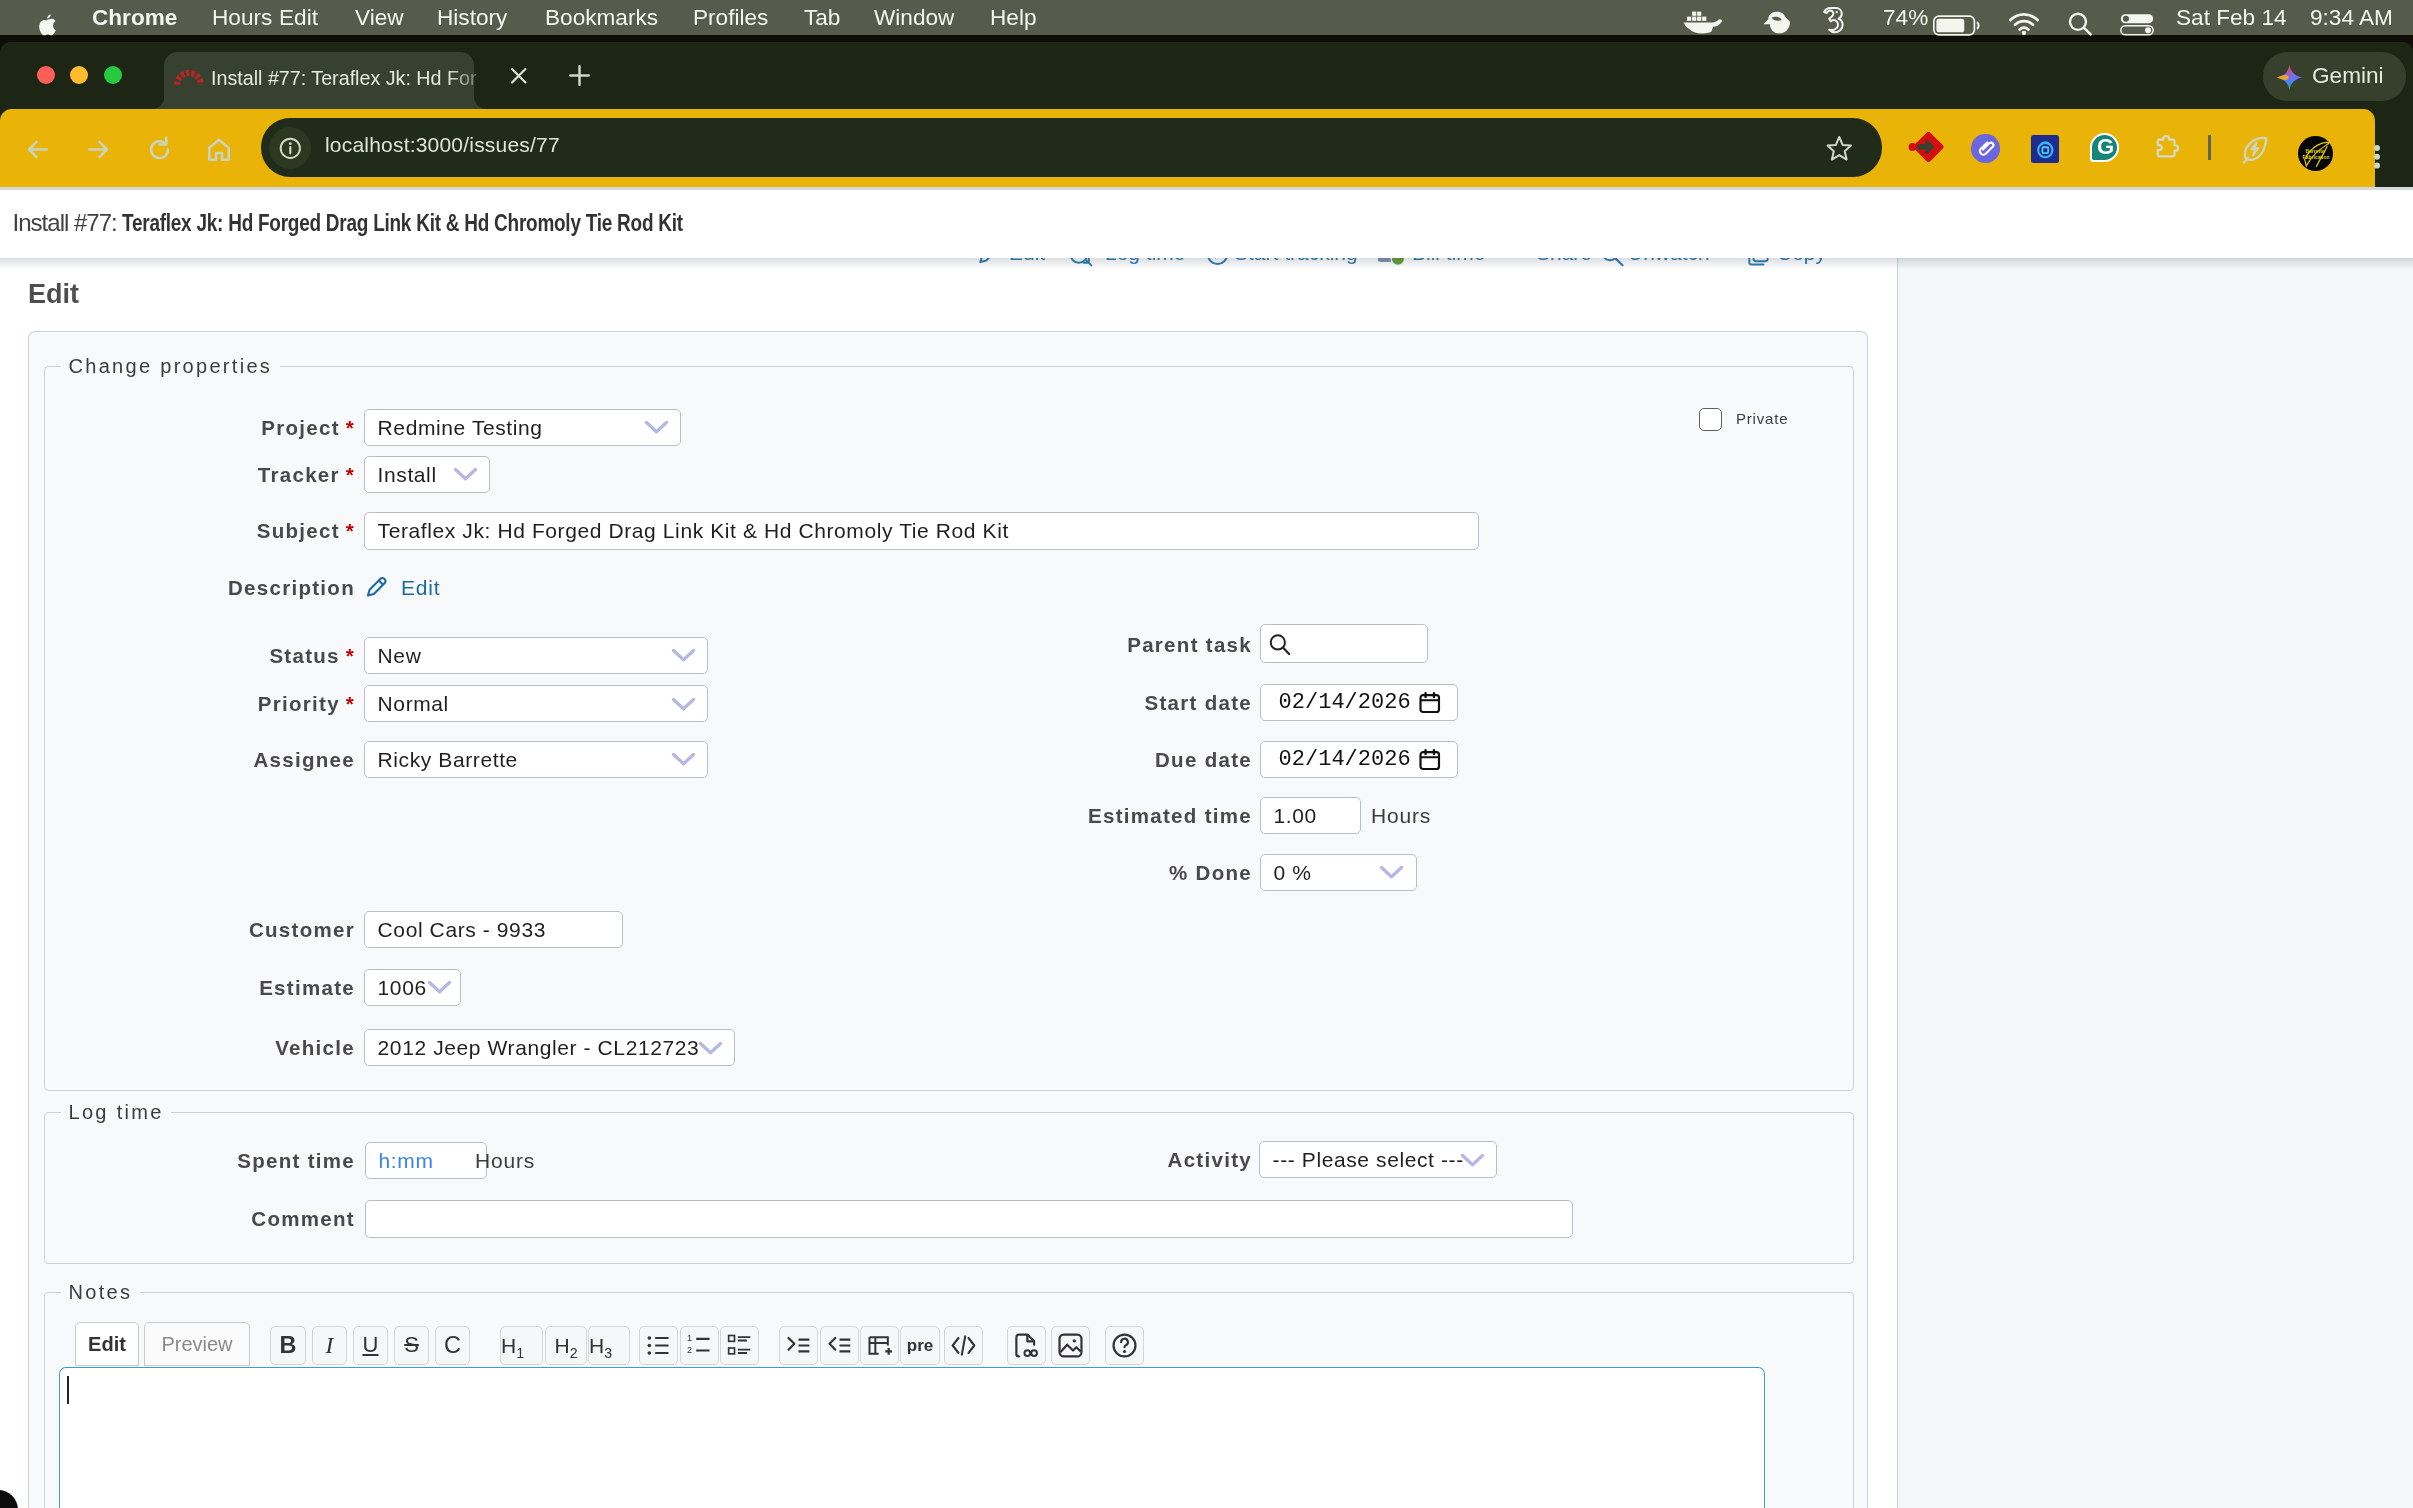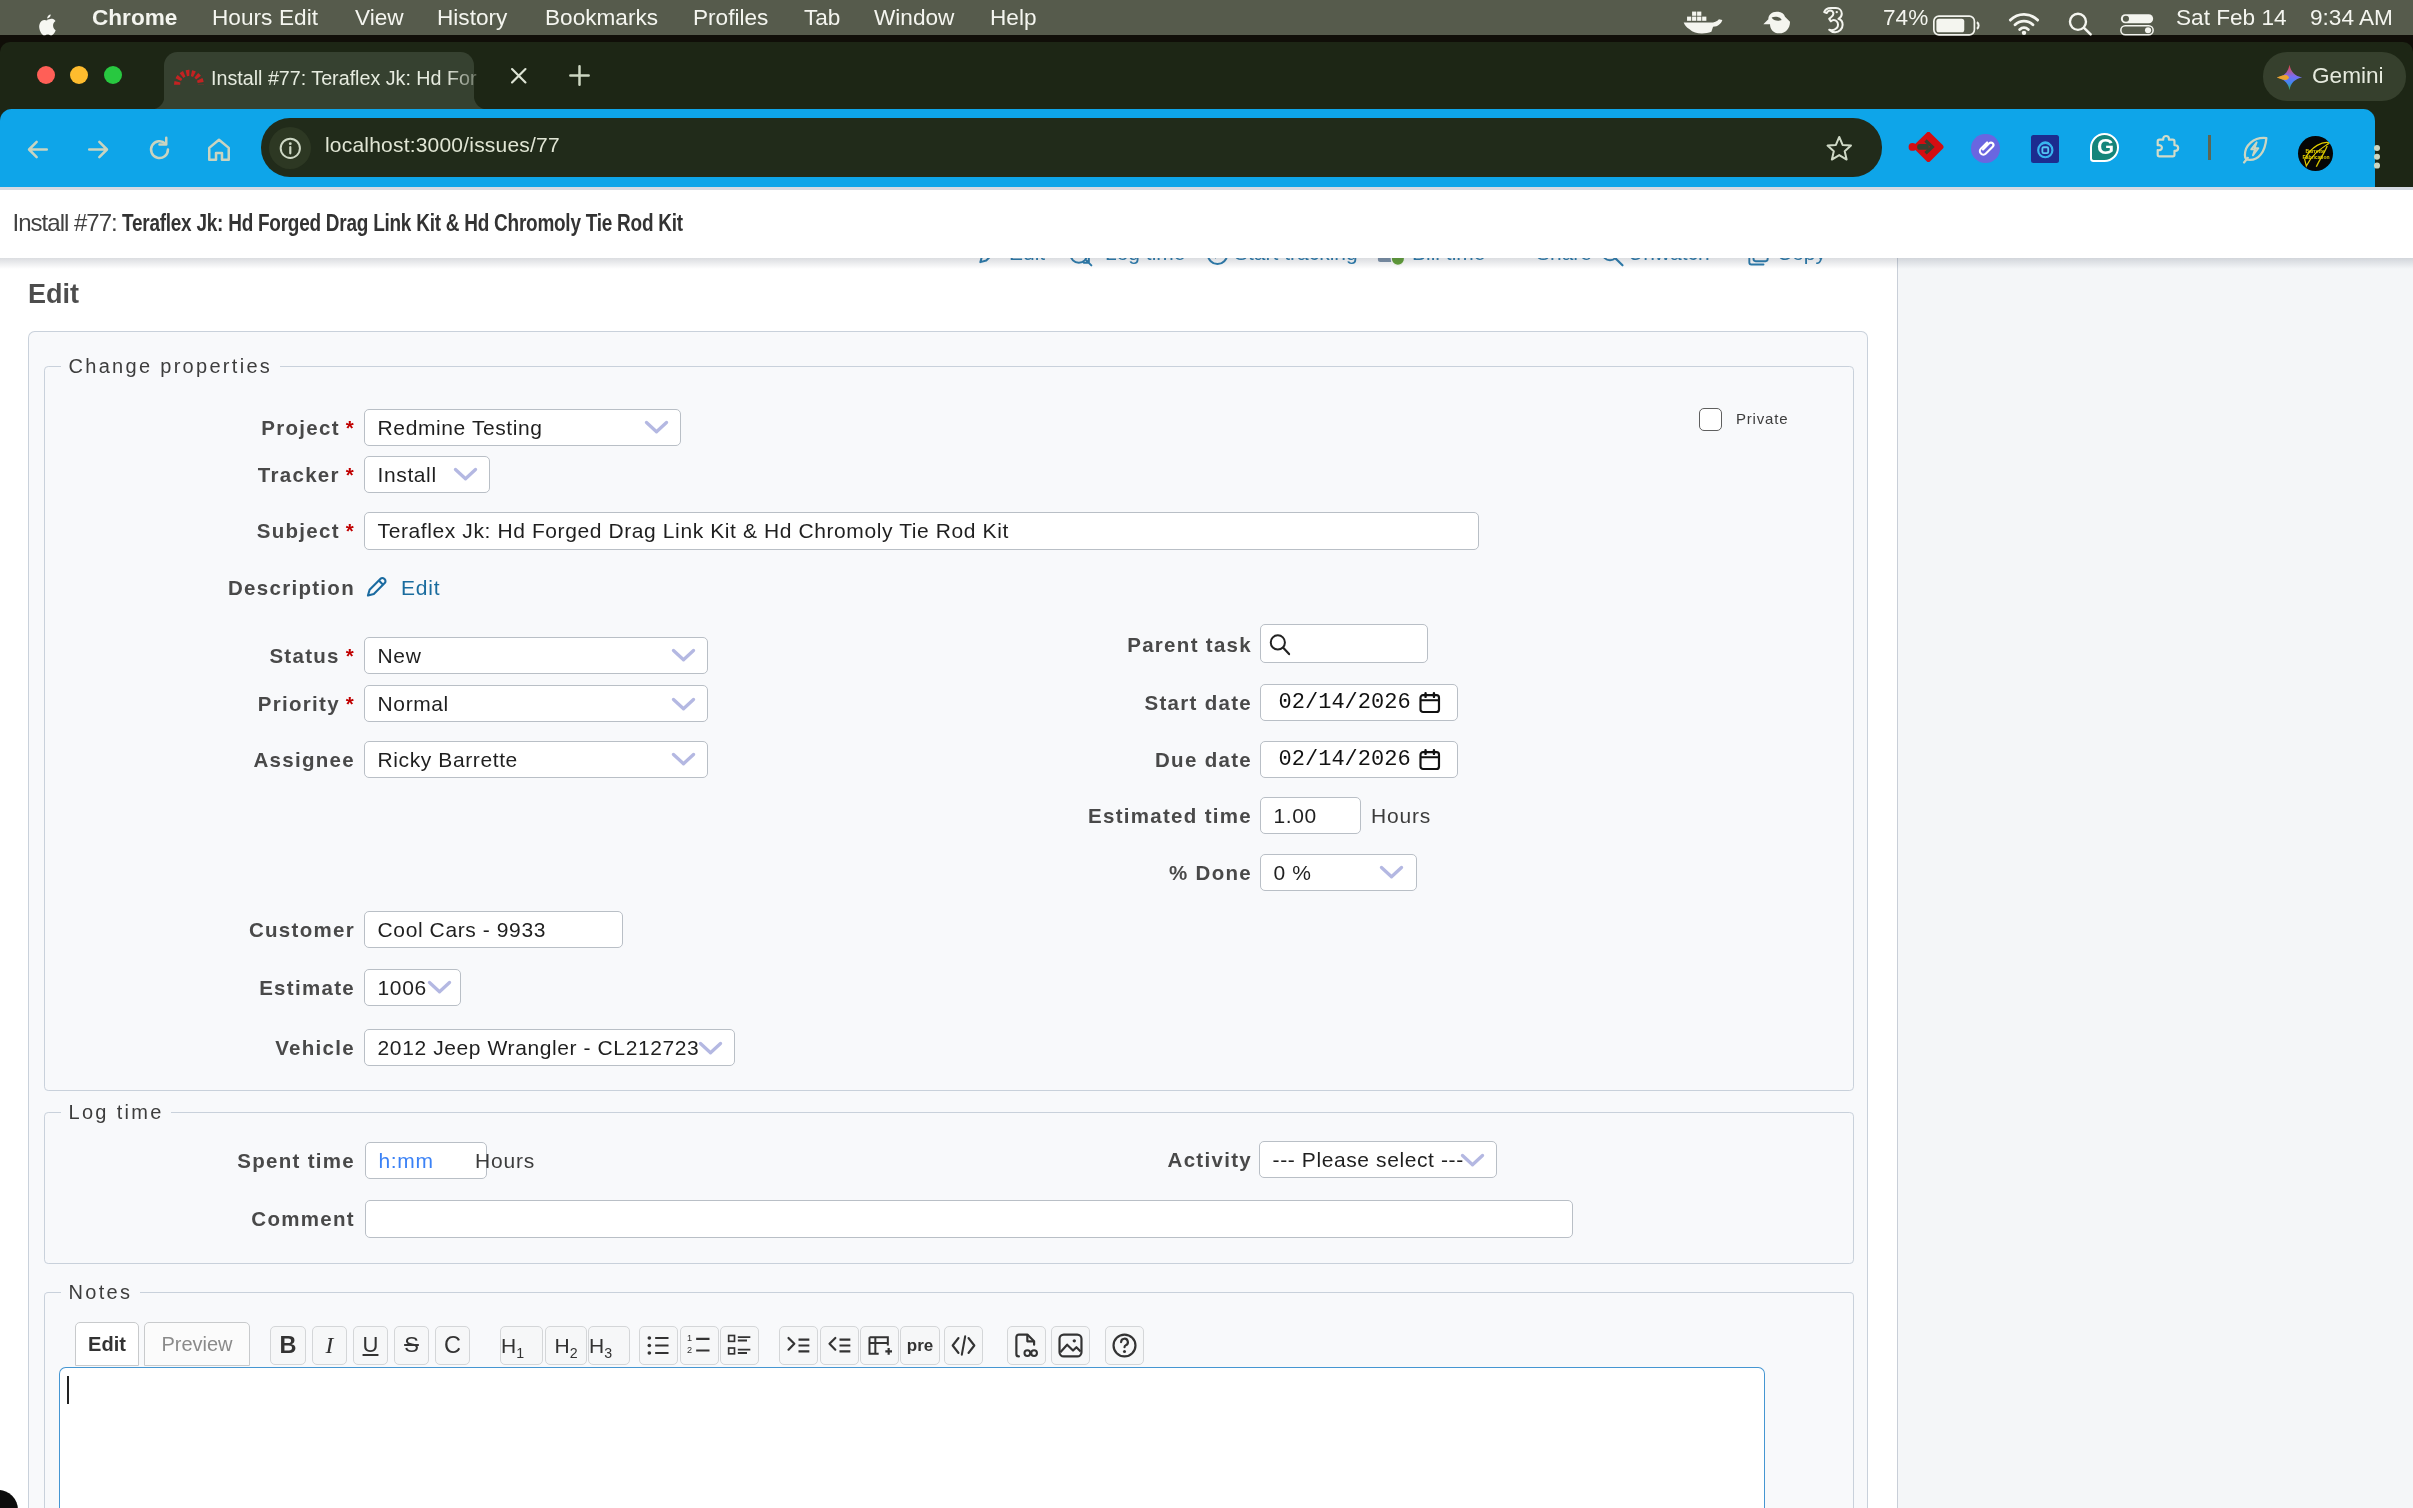--- a/index.html
+++ b/index.html
@@ -22,21 +22,21 @@
   #tab .flare.l { left:-13.4px; background:radial-gradient(circle at 0 0, #1d2615 0 13px, #364130 14px); }
   #tab .flare.r { right:-13.4px; background:radial-gradient(circle at 13.4px 0, #1d2615 0 13px, #364130 14px); }
   #tabtitle { position:absolute; left:47px; top:15px; width:293px; height:28.5px;
     font-size:19.7px; color:#e6ebdf; white-space:nowrap; overflow:hidden;
     -webkit-mask-image:linear-gradient(90deg,#000 80%,transparent 96%);
     mask-image:linear-gradient(90deg,#000 80%,transparent 96%); }
   #gemini { position:absolute; left:2263px; top:10px; width:143px; height:49px;
     background:#36402d; border-radius:24px; }
   #gemini .gt { position:absolute; left:49px; top:11px; font-size:22.6px; color:#e6eade; }
   #toolbar { position:absolute; left:0; top:67px; width:2375px; height:78px;
-    background:#0ea5e9; border-radius:11.7px 11.7px 0 0; }
+    background:#eab308; border-radius:11.7px 11.7px 0 0; }
   #omni { position:absolute; left:261px; top:9.2px; width:1621px; height:59px;
     border-radius:29px; background:#212b1a; }
   #infobg { position:absolute; left:8.4px; top:8.4px; width:42px; height:42px; border-radius:50%;
     background:#2d3823; }
   #urltext { position:absolute; left:64px; top:15px; font-size:21px; color:#e0e5d4;
     letter-spacing:0.2px; }
   #chromeline { position:absolute; left:0; top:145px; width:2413px; height:3.4px; background:#d5dae2; }
   .tbico { position:absolute; }
   
   #content { position:absolute; left:0; top:190px; width:2413px; height:1318px; background:#fff; }

